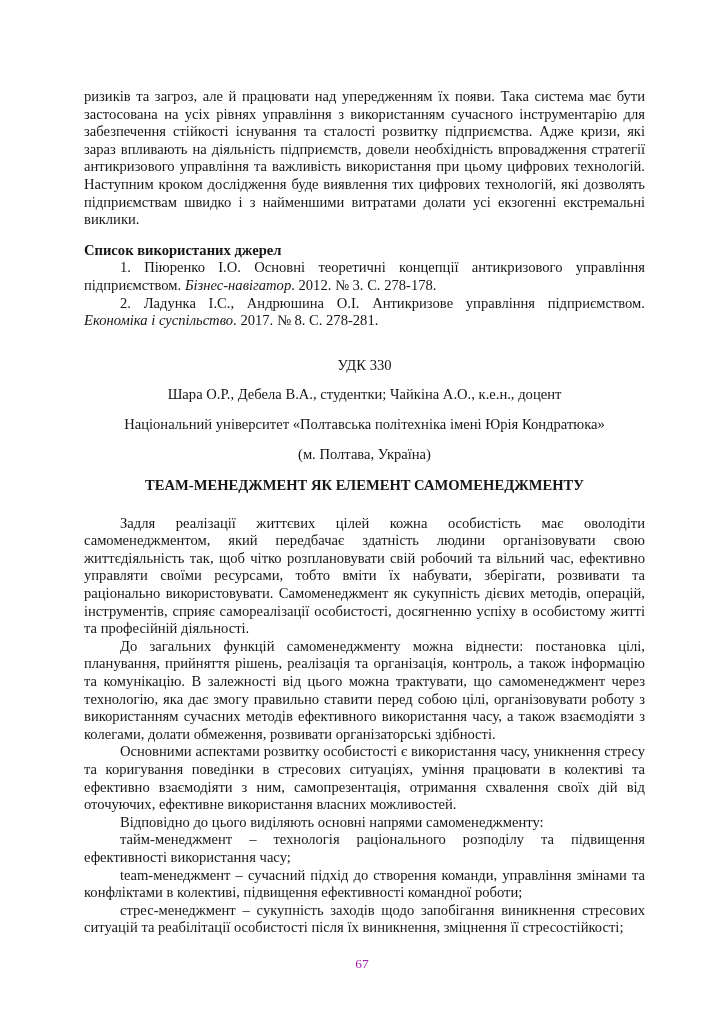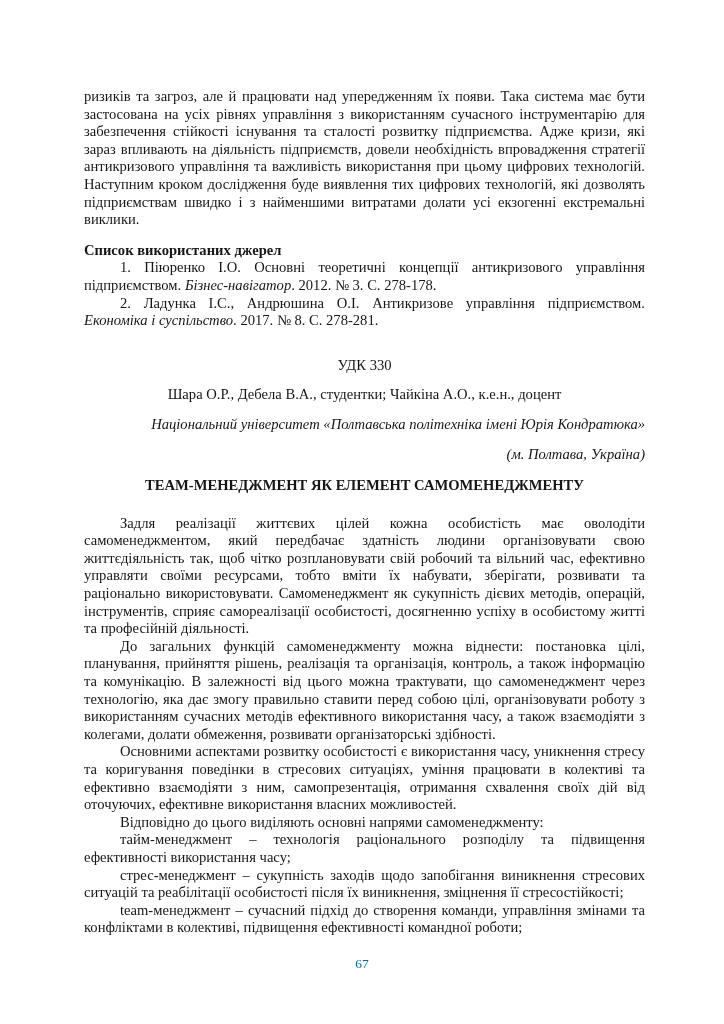--- a/index.html
+++ b/index.html
@@ -30,38 +30,38 @@
     font-weight:bold;
     text-indent:0;
     margin-top:13px;
   }
   .udc{
     margin-top:27px;
     text-align:center;
     text-indent:0;
   }
   .center{text-align:center;text-indent:0;margin-top:12px;}
-  .italic{font-style:italic;text-align:right;}
+  .italic{}
   .title{
     text-align:center;
     font-weight:bold;
     text-indent:0;
     margin-top:14px;
     margin-bottom:20px;
   }
   .ref i{}
   .page-number{
     position:absolute;
     left:0;
     right:0;
     top:956px;
     text-align:center;
     font-size:13.5px;
     font-family:"Liberation Serif", serif;
-    color:#0369a1;
+    color:#a21caf;
   }
 </style>
 </head>
 <body>
 
 <div class="page">
   <div class="content">
 
     <p class="para no-indent">ризиків та загроз, але й працювати над упередженням їх появи. Така система має бути застосована на усіх рівнях управління з використанням сучасного інструментарію для забезпечення стійкості існування та сталості розвитку підприємства. Адже кризи, які зараз впливають на діяльність підприємств, довели необхідність впровадження стратегії антикризового управління та важливість використання при цьому цифрових технологій. Наступним кроком дослідження буде виявлення тих цифрових технологій, які дозволять підприємствам швидко і з найменшими витратами долати усі екзогенні екстремальні виклики.</p>
 
@@ -78,19 +78,19 @@
     <p class="center italic">Національний університет «Полтавська політехніка імені Юрія Кондратюка»</p>
     <p class="center italic">(м. Полтава, Україна)</p>
 
     <p class="title">ТЕАМ-МЕНЕДЖМЕНТ ЯК ЕЛЕМЕНТ САМОМЕНЕДЖМЕНТУ</p>
 
     <p class="para">Задля реалізації життєвих цілей кожна особистість має оволодіти самоменеджментом, який передбачає здатність людини організовувати свою життєдіяльність так, щоб чітко розплановувати свій робочий та вільний час, ефективно управляти своїми ресурсами, тобто вміти їх набувати, зберігати, розвивати та раціонально використовувати. Самоменеджмент як сукупність дієвих методів, операцій, інструментів, сприяє самореалізації особистості, досягненню успіху в особистому житті та професійній діяльності.</p>
     <p class="para">До загальних функцій самоменеджменту можна віднести: постановка цілі, планування, прийняття рішень, реалізація та організація, контроль, а також інформацію та комунікацію. В залежності від цього можна трактувати, що самоменеджмент через технологію, яка дає змогу правильно ставити перед собою цілі, організовувати роботу з використанням сучасних методів ефективного використання часу, а також взаємодіяти з колегами, долати обмеження, розвивати організаторські здібності.</p>
     <p class="para">Основними аспектами розвитку особистості є використання часу, уникнення стресу та коригування поведінки в стресових ситуаціях, уміння працювати в колективі та ефективно взаємодіяти з ним, самопрезентація, отримання схвалення своїх дій від оточуючих, ефективне використання власних можливостей.</p>
     <p class="para">Відповідно до цього виділяють основні напрями самоменеджменту:</p>
     <p class="para">тайм-менеджмент – технологія раціонального розподілу та підвищення ефективності використання часу;</p>
+    <p class="para">team-менеджмент – сучасний підхід до створення команди, управління змінами та конфліктами в колективі, підвищення ефективності командної роботи;</p>
     <p class="para">стрес-менеджмент – сукупність заходів щодо запобігання виникнення стресових ситуацій та реабілітації особистості після їх виникнення, зміцнення її стресостійкості;</p>
-    <p class="para">team-менеджмент – сучасний підхід до створення команди, управління змінами та конфліктами в колективі, підвищення ефективності командної роботи;</p>
 
   </div>
 
   <div class="page-number">67</div>
 </div>
 
 </body></html>

